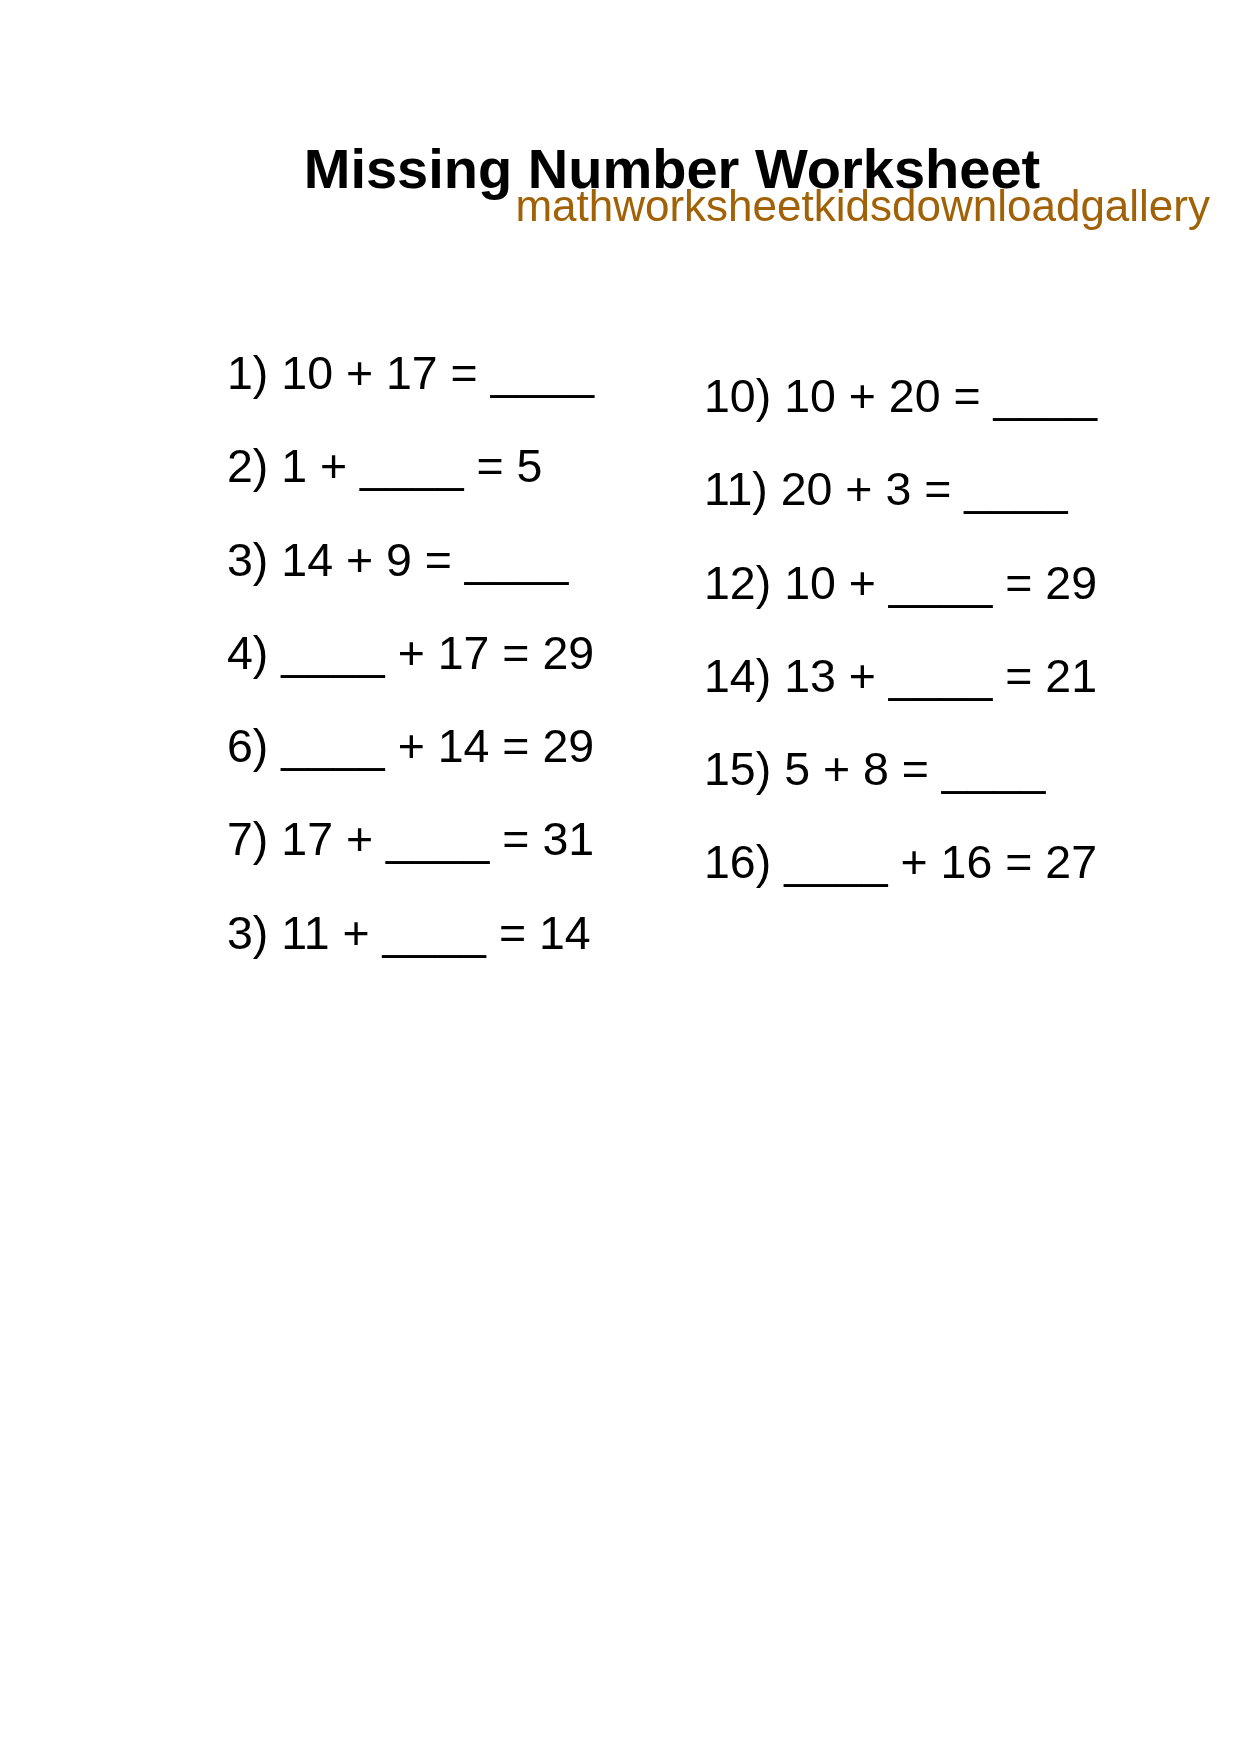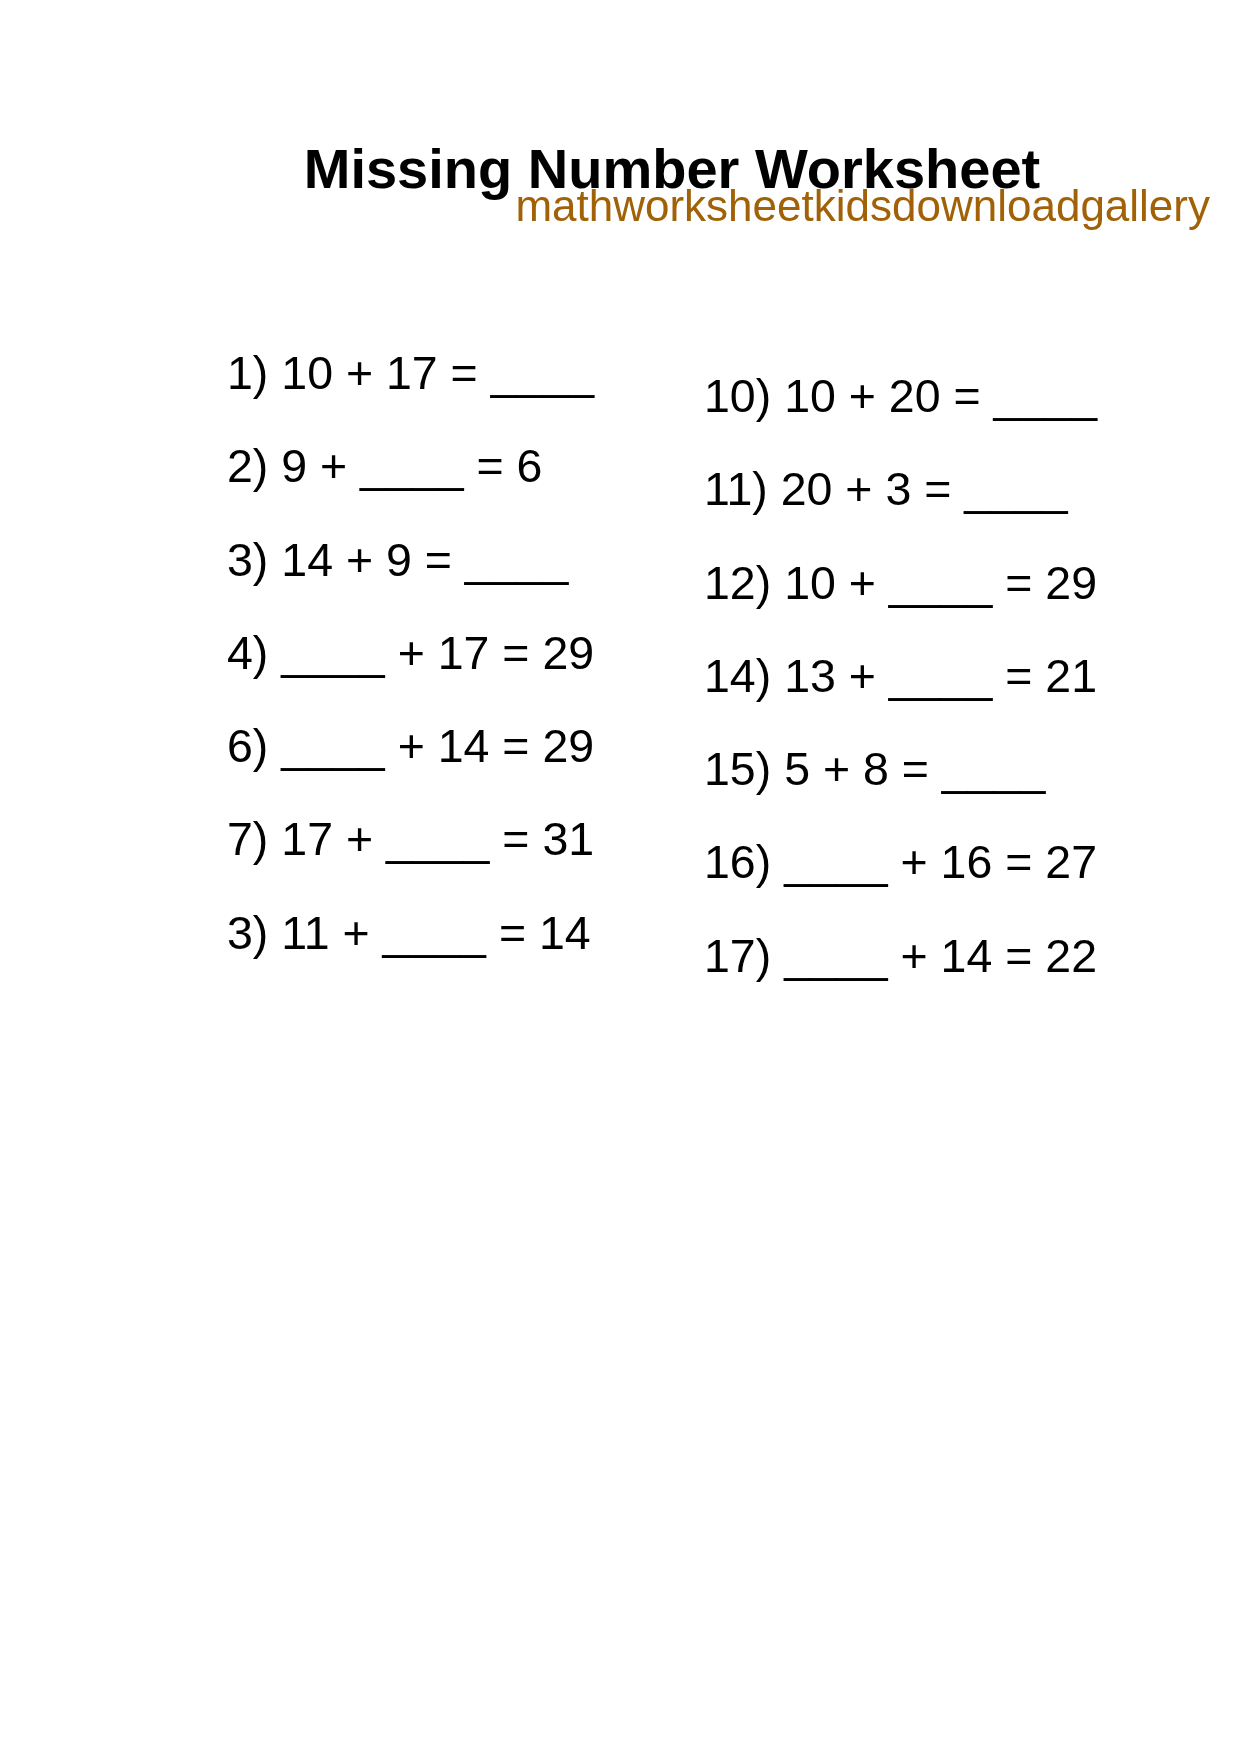--- a/index.html
+++ b/index.html
@@ -49,29 +49,28 @@
     }
   </style>
 </head>
 <body>
 
 <h1 class="title">Missing Number Worksheet</h1>
 <div class="subtitle">mathworksheetkidsdownloadgallery</div>
 
 <div class="column left">
   <div class="problem">1) 10 + 17 = ____</div>
-  <div class="problem">2) 9 + ____ = 6</div>
+  <div class="problem">2) 1 + ____ = 5</div>
   <div class="problem">3) 14 + 9 = ____</div>
   <div class="problem">4) ____ + 17 = 29</div>
   <div class="problem">6) ____ + 14 = 29</div>
   <div class="problem">7) 17 + ____ = 31</div>
   <div class="problem">3) 11 + ____ = 14</div>
 </div>
 
 <div class="column right">
   <div class="problem">10) 10 + 20 = ____</div>
   <div class="problem">11) 20 + 3 = ____</div>
   <div class="problem">12) 10 + ____ = 29</div>
   <div class="problem">14) 13 + ____ = 21</div>
   <div class="problem">15) 5 + 8 = ____</div>
   <div class="problem">16) ____ + 16 = 27</div>
-  <div class="problem">17) ____ + 14 = 22</div>
 </div>
 
 </body></html>

